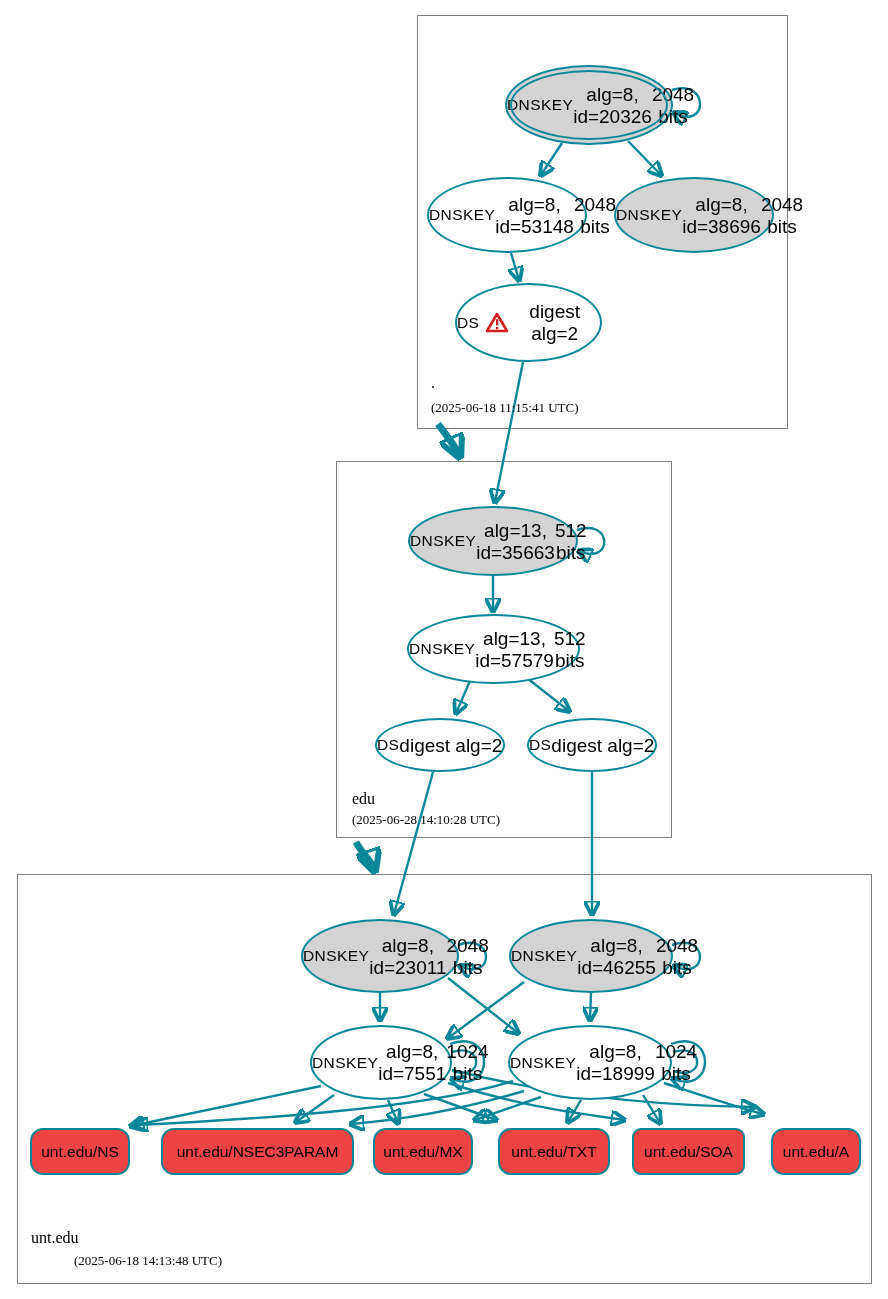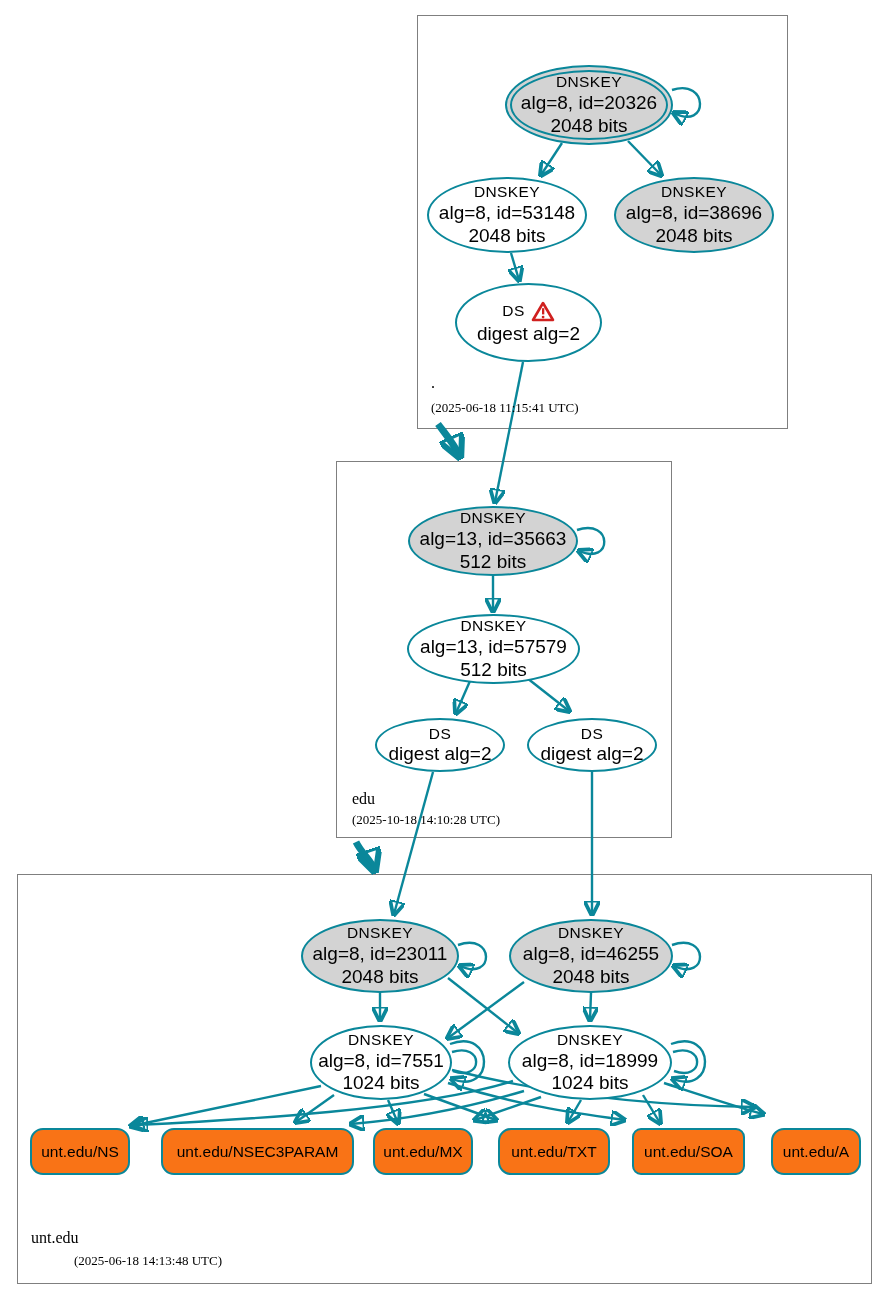--- a/index.html
+++ b/index.html
@@ -11,34 +11,34 @@
   html,body{margin:0;padding:0;background:#ffffff;}
   .stage{
     position:relative;width:888px;height:1299px;background:#ffffff;overflow:hidden;
     font-family:"Liberation Serif", serif;color:#000;
   }
   .zonebox{position:absolute;border:1px solid var(--box-border);background:#fff;z-index:1;}
   svg.edges{position:absolute;left:0;top:0;z-index:2;pointer-events:none;}
   svg.edges path{fill:none;stroke:var(--teal);stroke-width:2.4px;}
   svg.edges path.thick{stroke-width:7px;}
   .node{
-    position:absolute;z-index:3;display:flex;flex-direction:column;align-items:center;
-    justify-content:center;text-align:center;background:#fff;
+    position:absolute;z-index:3;display:flex;flex-direction:row;align-items:center;
+    text-align:center;background:#fff;
     border:2.3px solid var(--teal);border-radius:50%;box-sizing:border-box;line-height:1.15;
   }
   .node.fill-gray{background:var(--ksk-fill);}
   .node.double::after{
     content:"";position:absolute;inset:3px;border:2.2px solid var(--teal);
     border-radius:50%;pointer-events:none;
   }
   .nt{font-family:"Liberation Sans", sans-serif;font-size:15.5px;letter-spacing:.4px;display:flex;align-items:center;gap:6px;}
   .nd{font-family:Liberation Sans, sans-serif;font-size:19px;margin-top:1px;}
   .rrset{
     position:absolute;z-index:3;top:1128px;height:47px;box-sizing:border-box;
-    border:2.3px solid var(--teal);border-radius:13px;background:#f97316;
+    border:2.3px solid var(--teal);border-radius:13px;background:#ef4444;
     display:flex;align-items:center;justify-content:center;
     font-family:"Liberation Sans", sans-serif;font-size:15.5px;
   }
   .zlabel{position:absolute;z-index:4;font-size:16px;}
   .ztime{position:absolute;z-index:4;font-size:13px;}
   .warn-icon{display:inline-flex;line-height:0;}
 </style>
 </head>
 <body>
 
@@ -154,21 +154,21 @@
     <div class="nt">DS</div>
     <div class="nd">digest alg=2</div>
   </div>
 
   <div class="node" style="left:527px;top:718px;width:130px;height:54px;">
     <div class="nt">DS</div>
     <div class="nd">digest alg=2</div>
   </div>
 
   <div class="zlabel" style="left:352px;top:790px;">edu</div>
-  <div class="ztime" style="left:352px;top:812px;">(2025-10-18 14:10:28 UTC)</div>
+  <div class="ztime" style="left:352px;top:812px;">(2025-06-28 14:10:28 UTC)</div>
 
   <div class="node fill-gray" style="left:301px;top:919px;width:158px;height:74px;">
     <div class="nt">DNSKEY</div>
     <div class="nd">alg=8, id=23011</div>
     <div class="nd">2048 bits</div>
   </div>
 
   <div class="node fill-gray" style="left:509px;top:919px;width:164px;height:74px;">
     <div class="nt">DNSKEY</div>
     <div class="nd">alg=8, id=46255</div>

